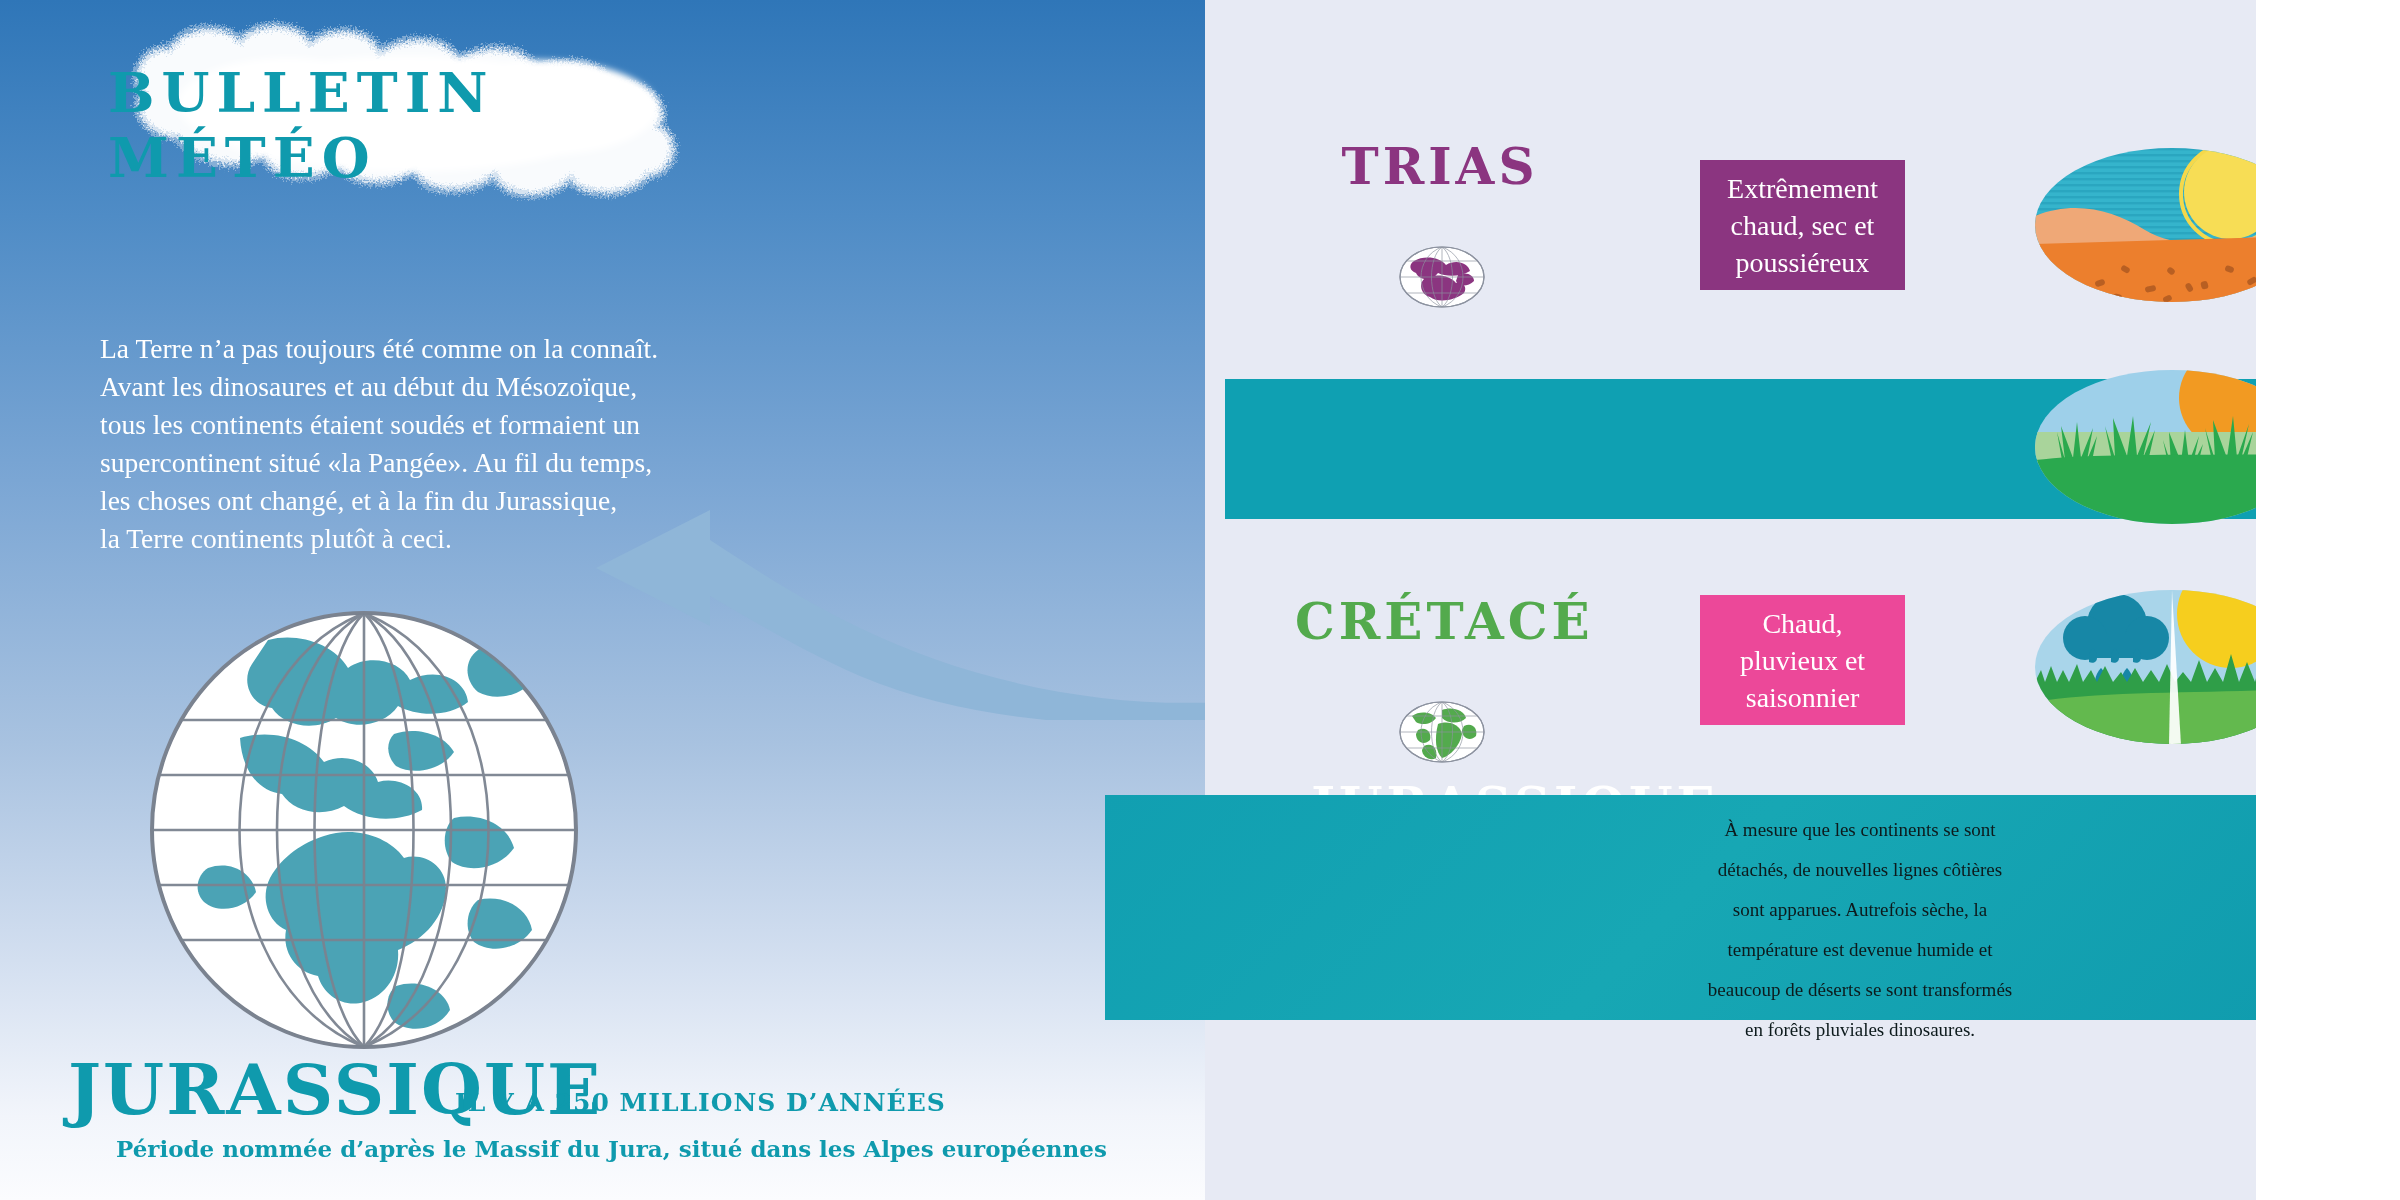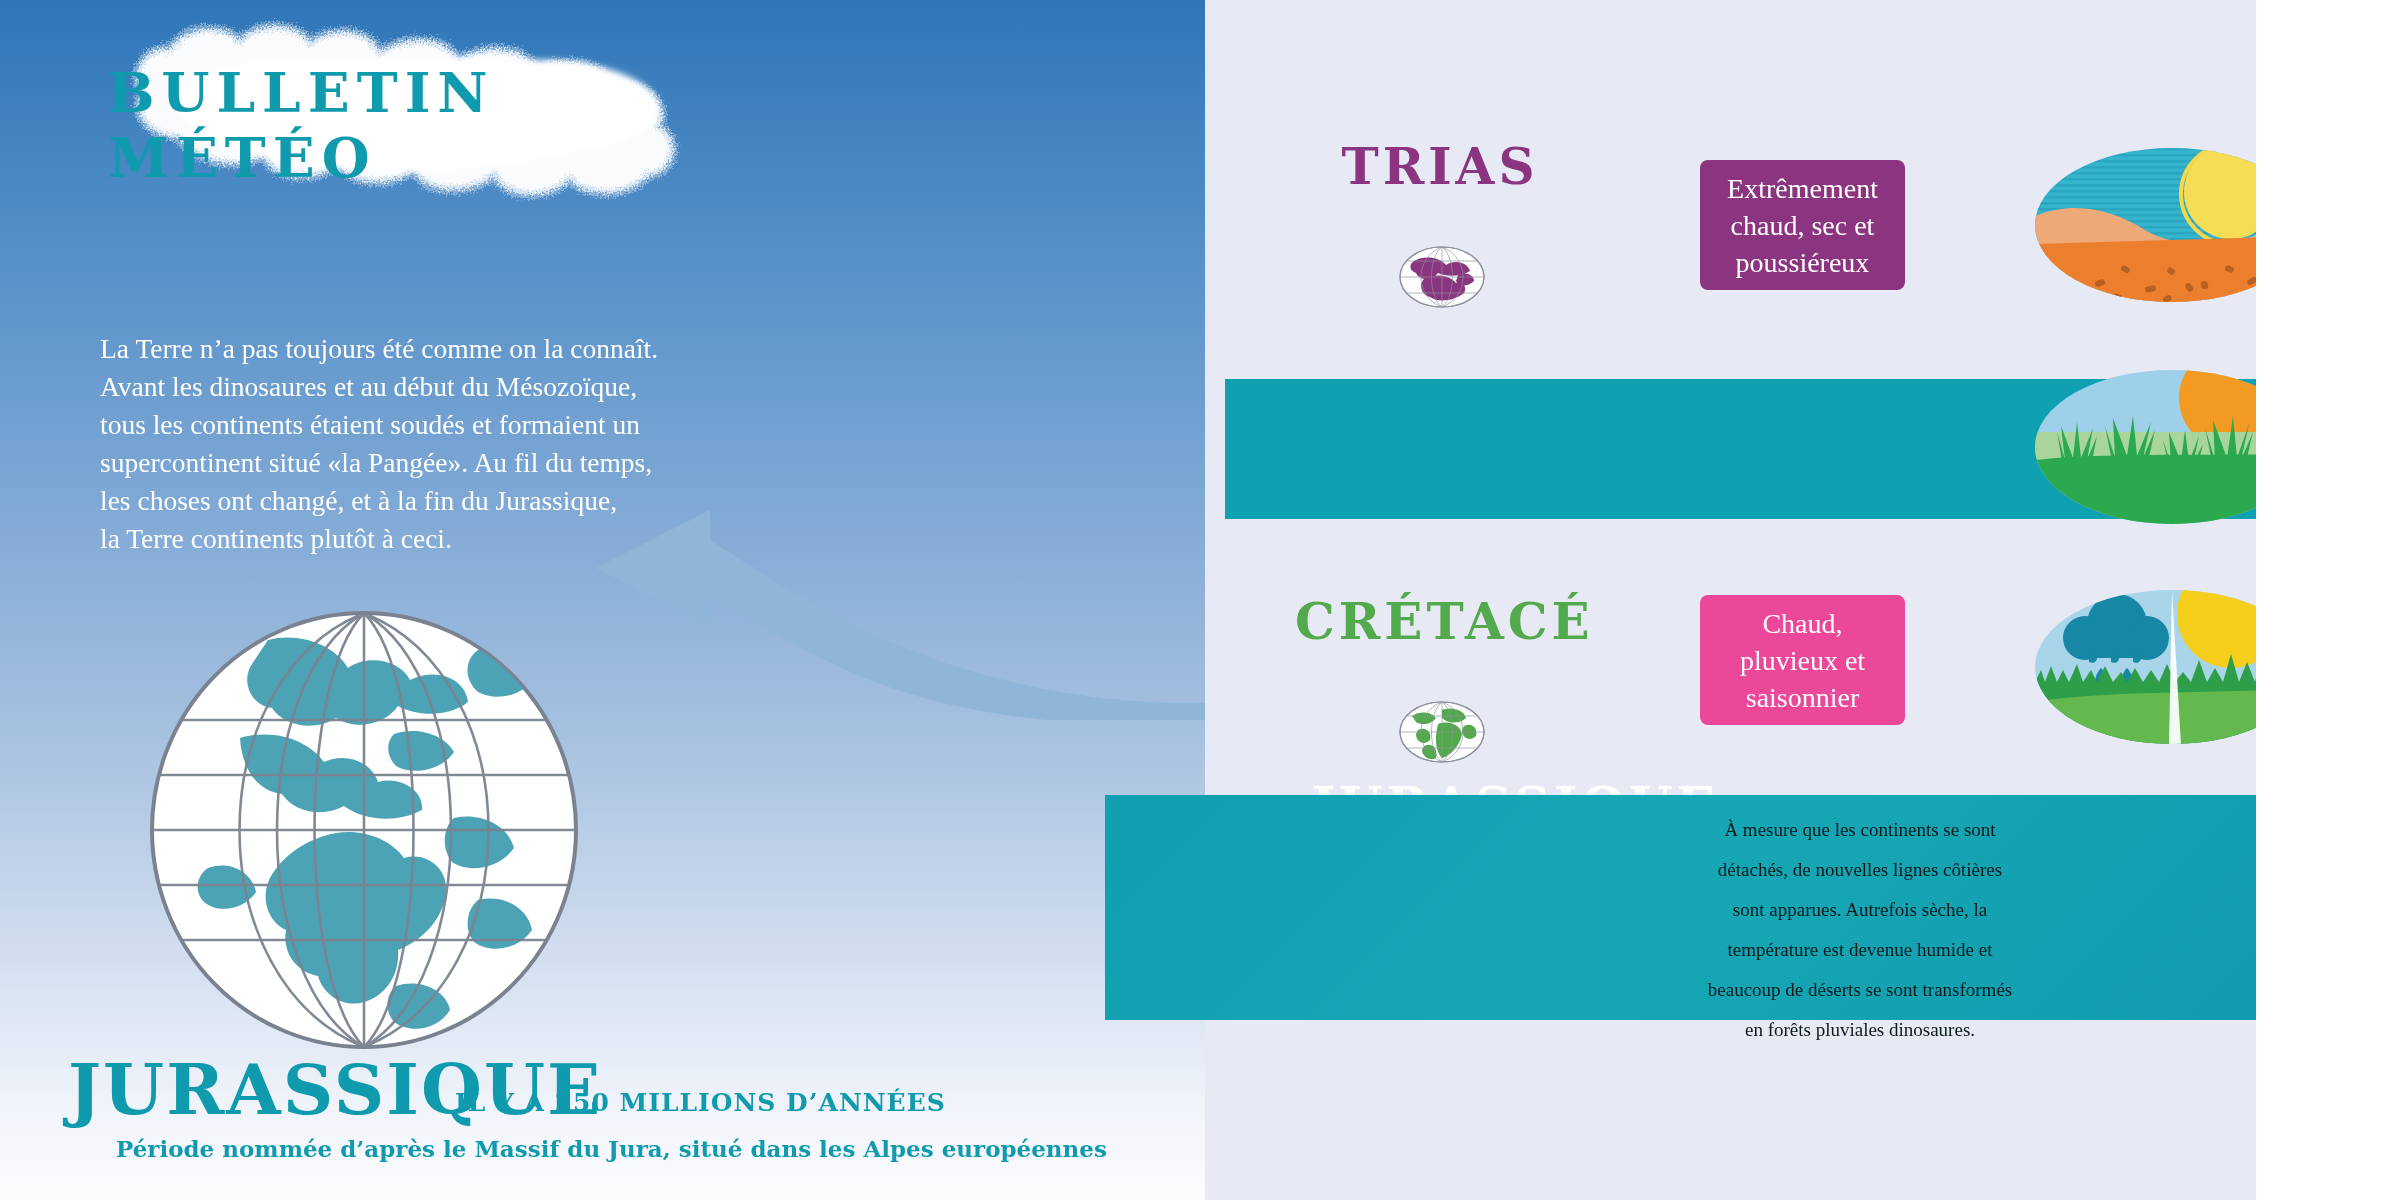--- a/index.html
+++ b/index.html
@@ -76,21 +76,21 @@
     font-family:"DejaVu Serif", serif;
     font-weight:bold;
   }
   .period-name{font-size:50px;letter-spacing:4px;line-height:54px;}
 
   .desc-box{
     display:flex;align-items:center;justify-content:center;
     text-align:center;color:#ffffff;
     font-family:"Liberation Serif", serif;
     font-size:28px;line-height:37px;
-    box-sizing:border-box;padding:6px 14px;border-radius:8px;
+    box-sizing:border-box;padding:6px 14px;
   }
 
   
   .trias-label{position:absolute;left:90px;top:140px;width:290px;color:#8b3580;}
   .trias-globe{position:absolute;left:193px;top:245px;width:88px;height:64px;}
   .trias-box{position:absolute;left:495px;top:160px;width:205px;height:130px;background:#8b3580;}
   .trias-img{position:absolute;left:830px;top:148px;width:275px;height:155px;}
 
   
   .jur-band{position:absolute;left:20px;top:379px;width:1150px;height:140px;background:#0fa0b2;}

